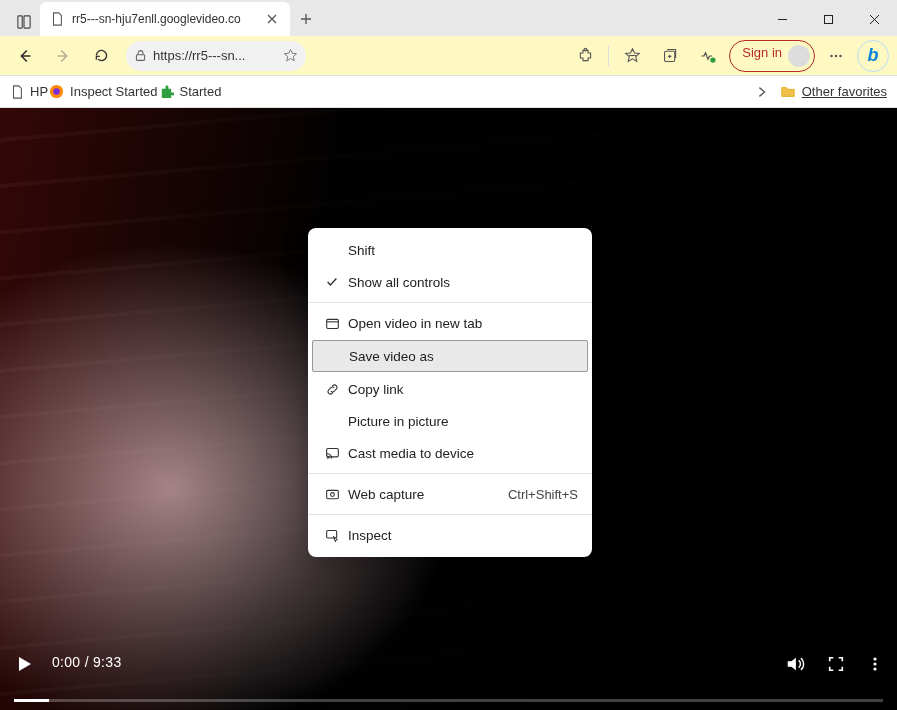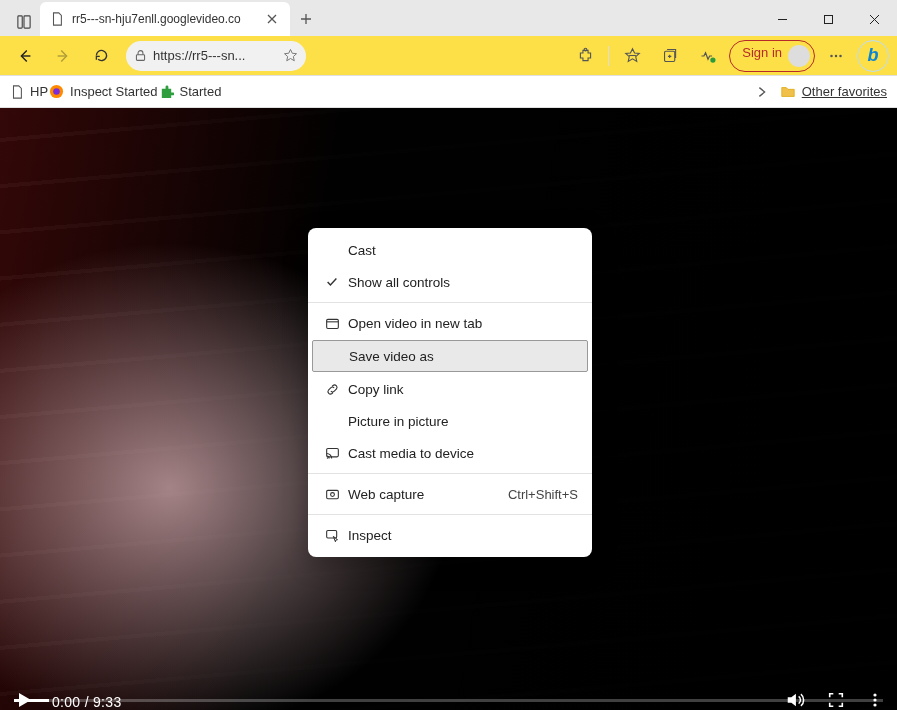--- a/index.html
+++ b/index.html
@@ -9,21 +9,21 @@
   .titlebar { height: 36px; background: #e8e8e8; display: flex; align-items: flex-end; padding-left: 8px; }
   .tab-button { width: 32px; height: 28px; display: flex; align-items: center; justify-content: center; color: #444; }
   .tab { background: #fff; height: 34px; border-radius: 6px 6px 0 0; display: flex; align-items: center; padding: 0 10px; width: 250px; gap: 8px; font-size: 12px; color: #333; }
   .tab-title { flex: 1; white-space: nowrap; overflow: hidden; text-overflow: ellipsis; }
   .tab-close { width: 16px; height: 16px; display: flex; align-items: center; justify-content: center; color: #555; }
   .new-tab { width: 32px; height: 34px; display: flex; align-items: center; justify-content: center; color: #555; }
   .win-controls { margin-left: auto; display: flex; }
   .win-btn { width: 46px; height: 34px; display: flex; align-items: center; justify-content: center; color: #222; font-size: 11px; }
 
   
-  .toolbar { height: 40px; background: #fde047; display: flex; align-items: center; padding: 0 8px; gap: 4px; border-bottom: 1px solid #e0e0e0; }
+  .toolbar { height: 40px; background: #fef9c3; display: flex; align-items: center; padding: 0 8px; gap: 4px; border-bottom: 1px solid #e0e0e0; }
   .nav-btn { width: 34px; height: 34px; display: flex; align-items: center; justify-content: center; color: #444; border-radius: 4px; }
   .nav-btn.disabled { opacity: 0.35; }
   .address-bar { flex: 0 0 180px; height: 30px; background: #f1f1f1; border-radius: 16px; display: flex; align-items: center; padding: 0 8px; gap: 6px; margin-left: 4px; }
   .address-bar .lock { color: #666; }
   .url-text { flex: 1; font-size: 13px; color: #333; white-space: nowrap; overflow: hidden; text-overflow: ellipsis; }
   .toolbar-spacer { flex: 1; }
   .toolbar-icon { width: 34px; height: 34px; display: flex; align-items: center; justify-content: center; color: #555; border-radius: 4px; }
   .signin-btn { display: flex; align-items: flex-start; gap: 6px; border: 1px solid #b62a2a; color: #b62a2a; border-radius: 18px; padding: 4px 4px 4px 12px; font-size: 13px; }
   .avatar { width: 22px; height: 22px; border-radius: 50%; background: #ddd; }
   .bing-circle { width: 32px; height: 32px; border-radius: 50%; border: 1px solid #bcdcf5; display: flex; align-items: center; justify-content: center; }
@@ -39,21 +39,21 @@
   
   .content { position: relative; width: 100%; height: 602px; background: #000; }
   .video-frame { position: absolute; inset: 0; overflow: hidden; }
   .video-bg { position: absolute; inset: 0; background:
       radial-gradient(ellipse 420px 360px at 170px 380px, rgba(255,210,215,0.62), rgba(0,0,0,0) 68%),
       linear-gradient(100deg, rgba(120,10,10,0.4) 0%, rgba(0,0,0,0.88) 35%, rgba(0,0,0,0.96) 80%),
       repeating-linear-gradient(-5deg, rgba(255,255,255,0.06) 0 4px, rgba(0,0,0,0) 4px 46px),
       #060606; }
 
   
-  .controls { position: absolute; left: 0; right: 0; bottom: 0; height: 56px; padding: 0 14px; display: flex; align-items: flex-end; gap: 18px; color: #fff; font-size: 14px; }
+  .controls { position: absolute; left: 0; right: 0; bottom: 0; height: 56px; padding: 0 14px; display: flex; align-items: flex-start; gap: 18px; color: #fff; font-size: 14px; }
   .progress { position: absolute; left: 14px; right: 14px; bottom: 8px; height: 3px; background: rgba(255,255,255,0.25); }
   .progress .filled { width: 4%; height: 100%; background: #fff; }
   .time { letter-spacing: 0.3px; }
   .controls-right { margin-left: auto; display: flex; gap: 22px; align-items: center; }
 
   
   .context-menu { position: absolute; left: 308px; top: 120px; width: 284px; background: #fff; border-radius: 8px; box-shadow: 0 8px 24px rgba(0,0,0,0.25); padding: 6px 0; font-size: 13.5px; color: #222; }
   .cm-item { height: 32px; display: flex; align-items: center; padding: 0 14px; gap: 6px; }
   .cm-item.highlight { background: #e9e9e9; border: 1px solid #999; margin: 1px 4px; border-radius: 2px; padding: 0 10px; }
   .cm-icon { width: 20px; display: flex; align-items: center; justify-content: center; color: #444; flex-shrink: 0; }
@@ -253,21 +253,21 @@
       </span>
     </div>
   </div>
   <div class="progress">
     <div class="filled"></div>
   </div>
 
   <div class="context-menu">
     <div class="cm-item">
       <span class="cm-icon"></span>
-      <span class="cm-label">Cast</span>
+      <span class="cm-label">Shift</span>
     </div>
     <div class="cm-item">
       <span class="cm-icon">
           <svg width="14" height="14" viewBox="0 0 16 16">
             <path d="M3 8l3.2 3.5L13 4" fill="none" stroke="#333" stroke-width="1.6"></path>
           </svg>
         </span>
       <span class="cm-label">Show all controls</span>
     </div>
     <div class="cm-sep"></div>

